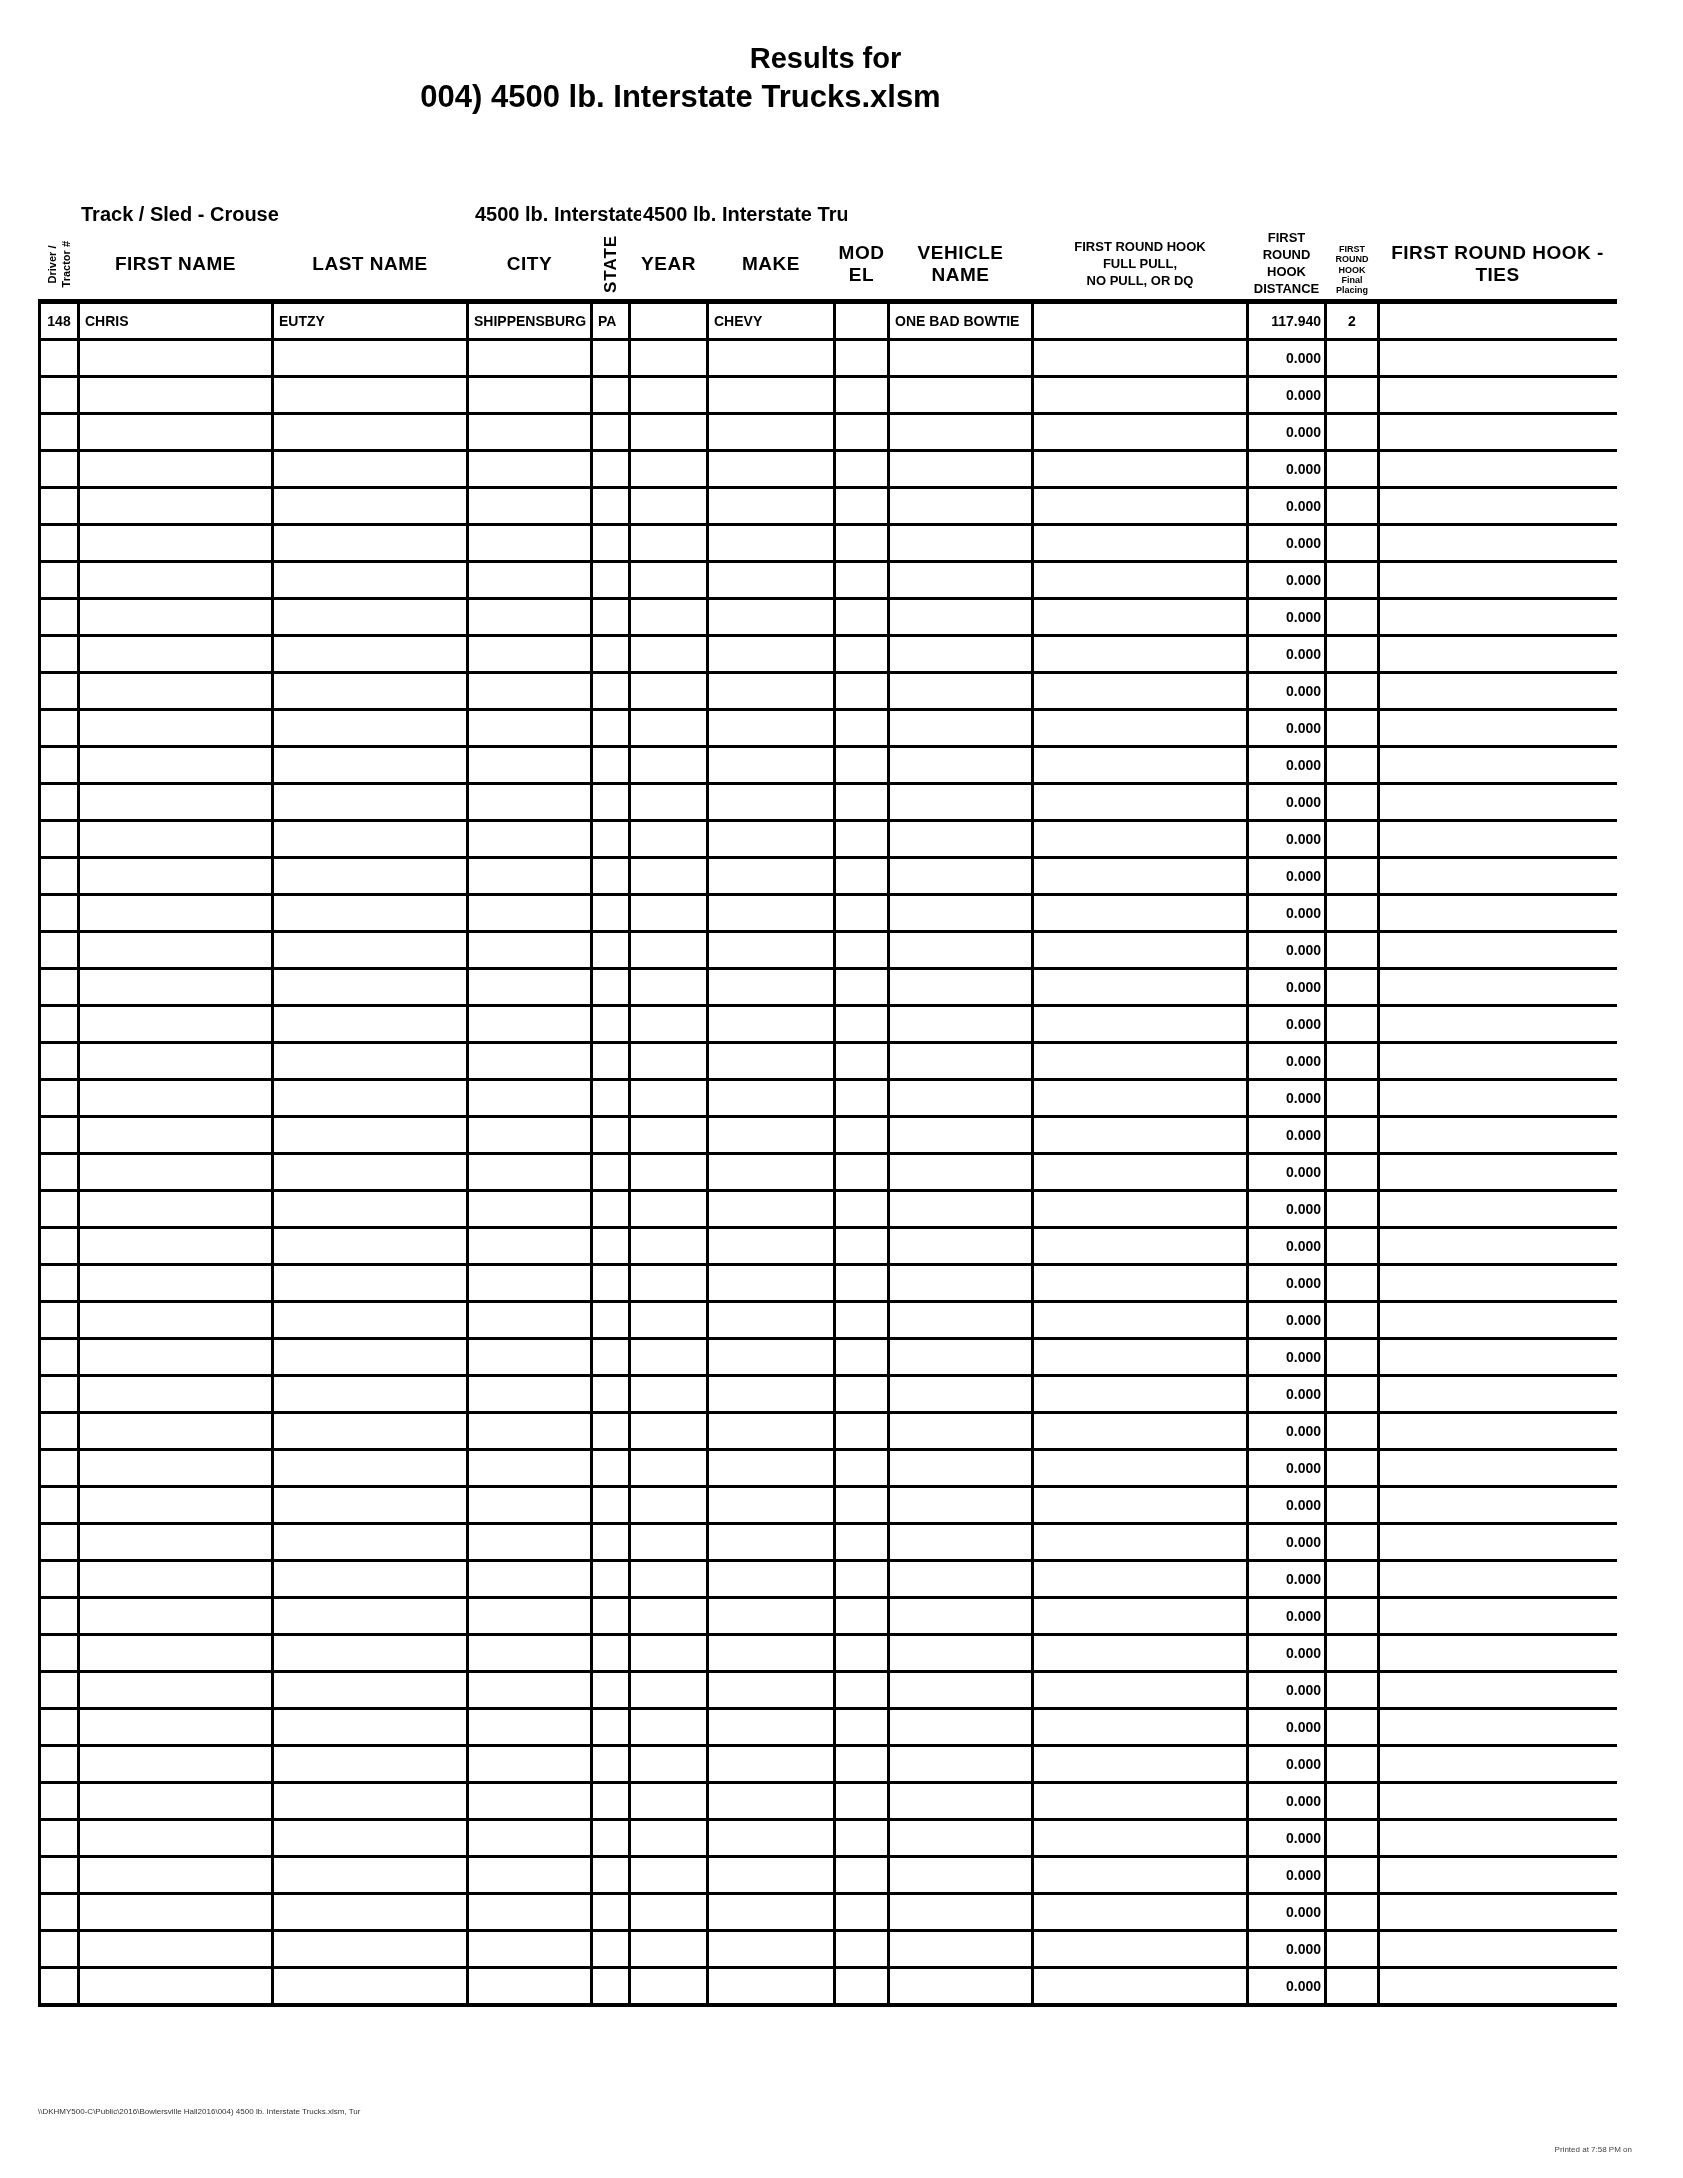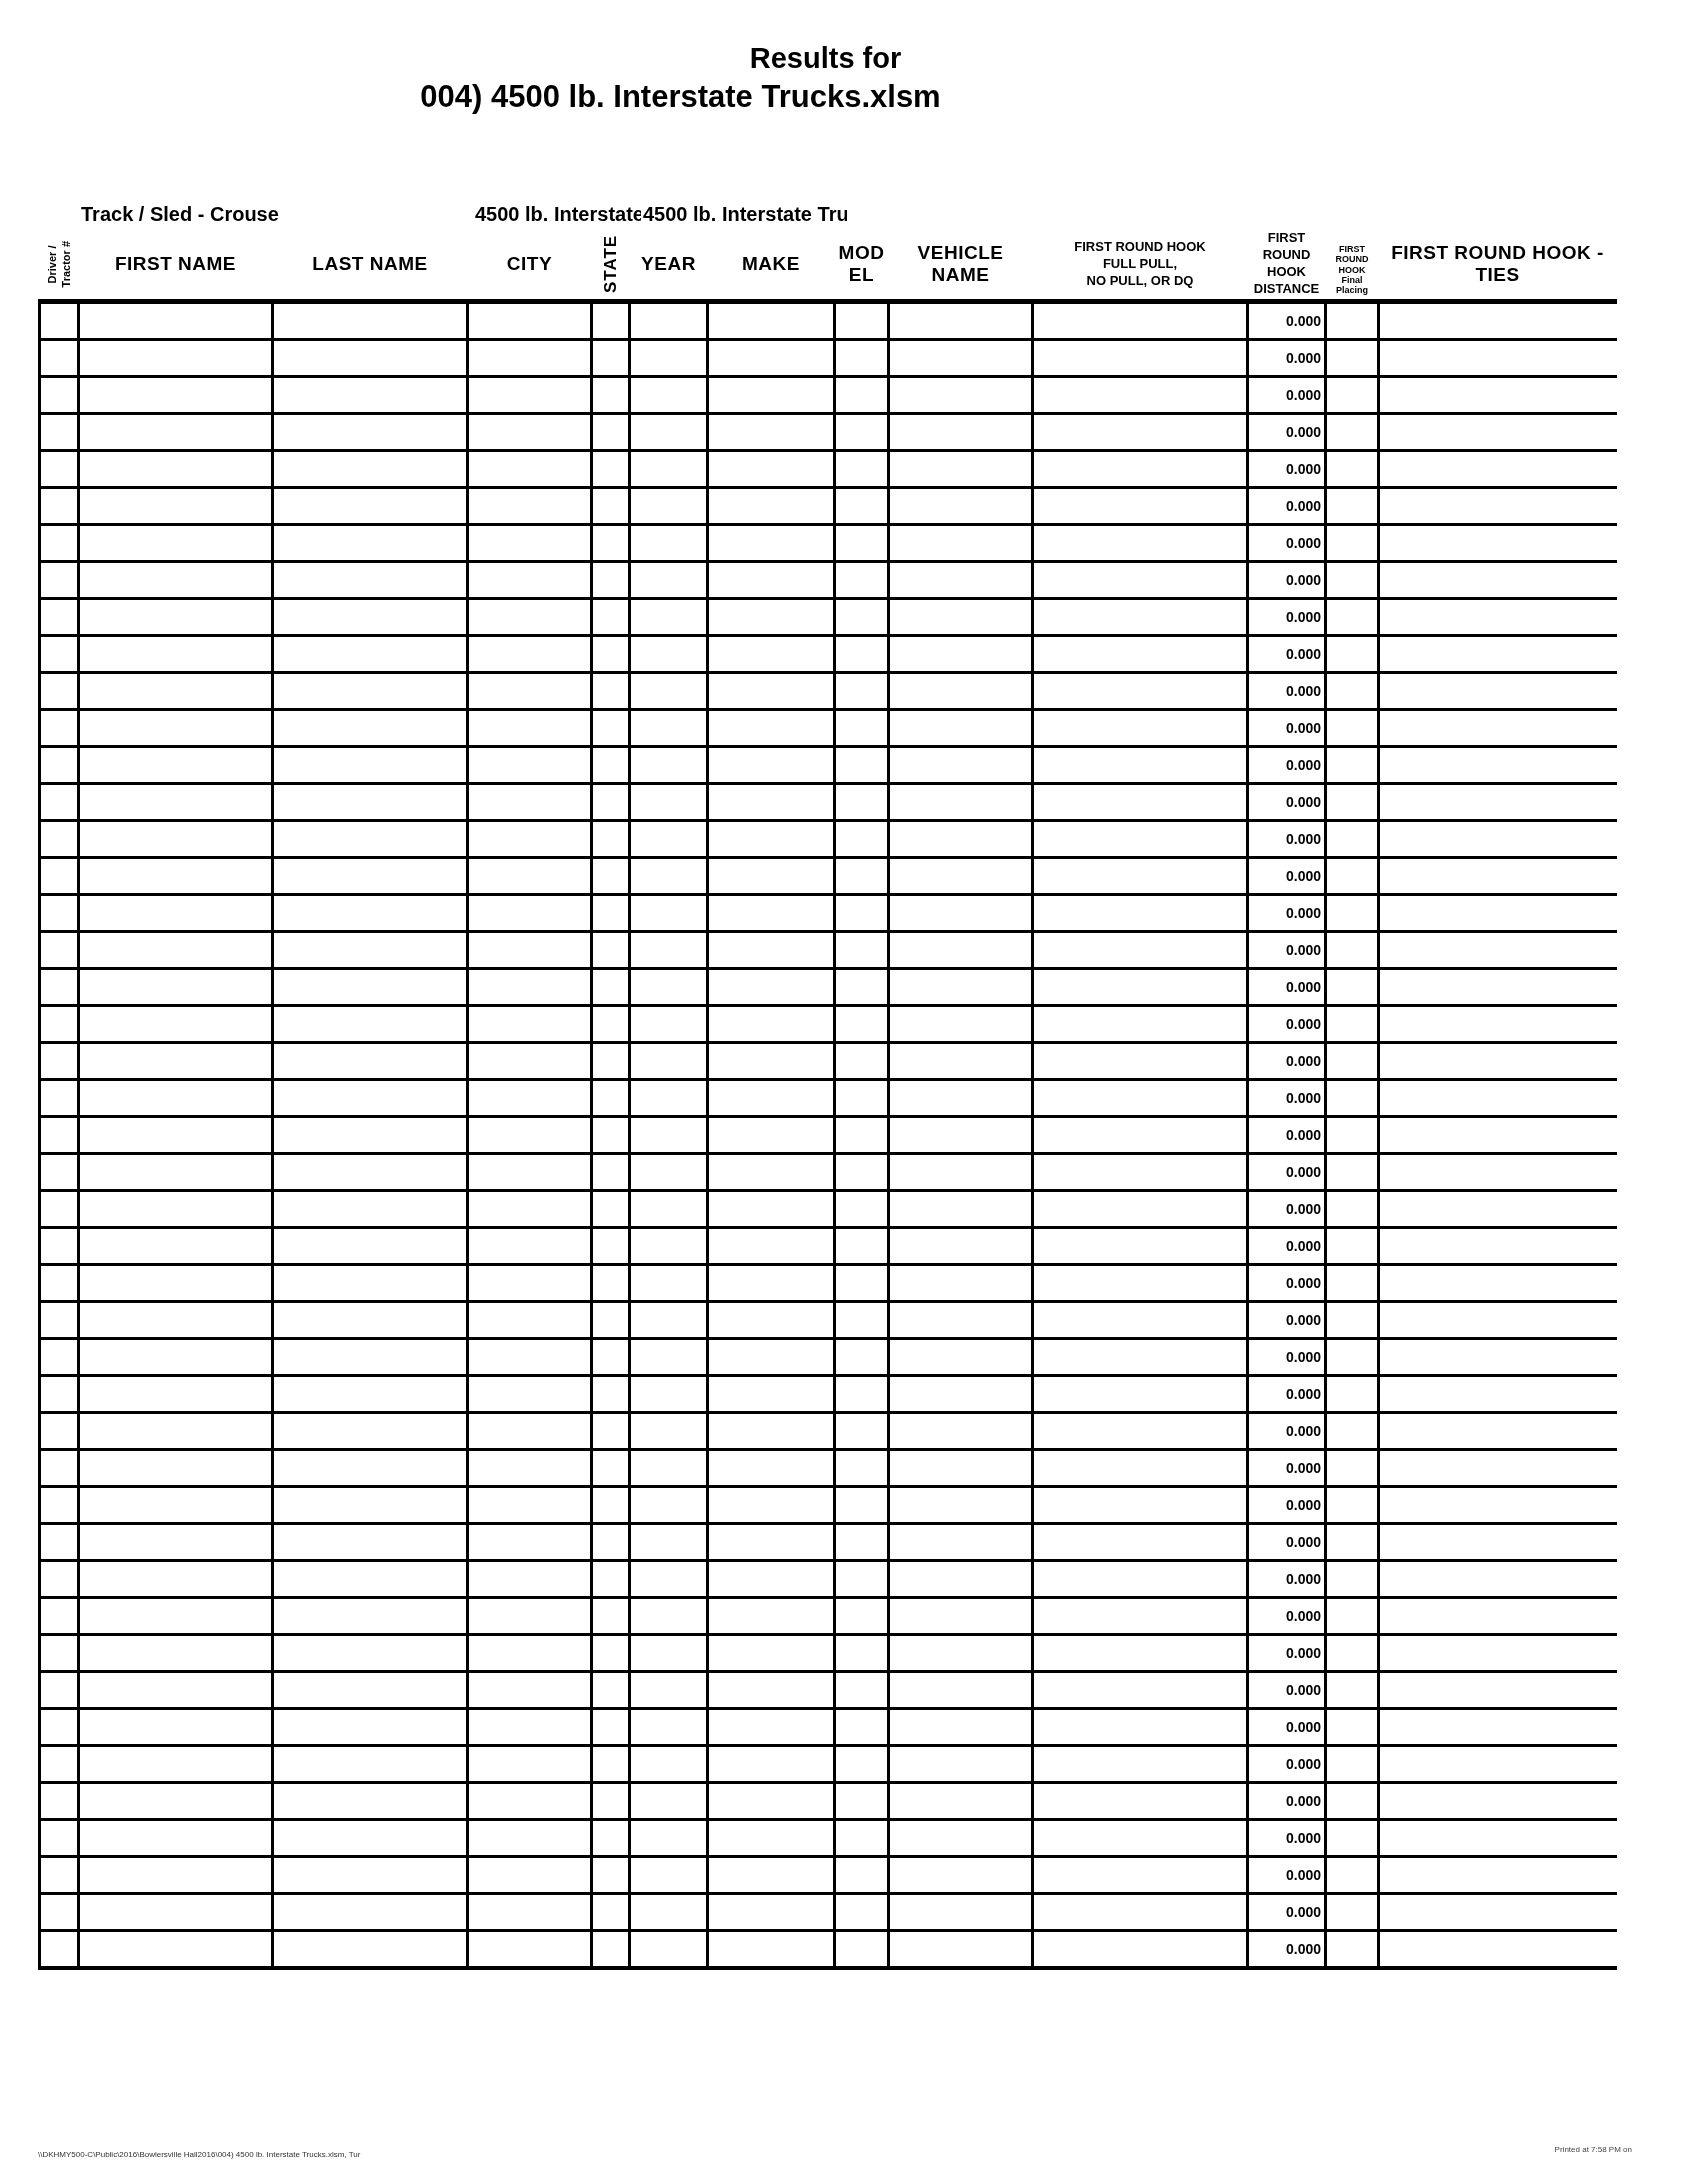--- a/index.html
+++ b/index.html
@@ -65,21 +65,21 @@
     vertical-align:middle; text-align:left;
   }
   tbody td:first-child { text-align:center; padding:0 2px; }
   tbody td:nth-child(11) { text-align:right; padding:0 3px 0 2px; }
   tbody td:nth-child(12) { text-align:center; }
   tbody td:last-child { border-right:none; }
   tbody tr:last-child td { border-bottom:4px solid #000; }
 
   .footer-left {
     position:absolute; left:38px; top:2107px;
-    font-size:8px; color:#333; white-space:nowrap;margin-top:43px;
+    font-size:8px; color:#333; white-space:nowrap;
   }
   .footer-right {
     position:absolute; right:51px; top:2105px;
     font-size:8px; color:#444; white-space:nowrap;margin-top:40px;
   }
 </style>
 </head>
 <body>
 
 <div class="page">
@@ -135,20 +135,35 @@
 ROUND
 HOOK
 Final
 Placing</th>
         <th class="th-main pre">FIRST ROUND HOOK -
 TIES</th>
       </tr>
     </thead>
     <tbody>
         <tr>
+          <td>148</td>
+          <td>CHRIS</td>
+          <td>EUTZY</td>
+          <td>SHIPPENSBURG</td>
+          <td>PA</td>
+          <td></td>
+          <td>CHEVY</td>
+          <td></td>
+          <td>ONE BAD BOWTIE</td>
+          <td></td>
+          <td>117.940</td>
+          <td>2</td>
+          <td></td>
+        </tr>
+        <tr>
           <td></td>
           <td></td>
           <td></td>
           <td></td>
           <td></td>
           <td></td>
           <td></td>
           <td></td>
           <td></td>
           <td></td>

